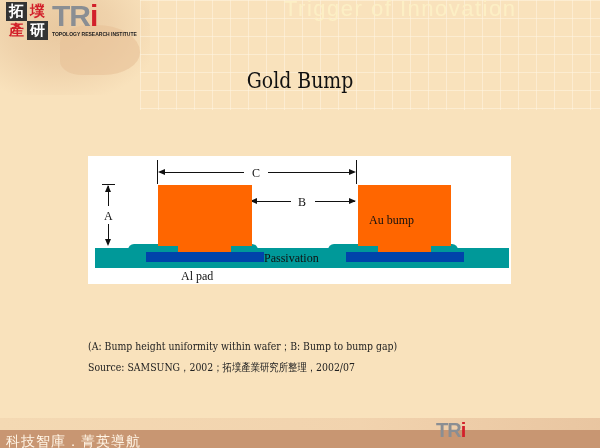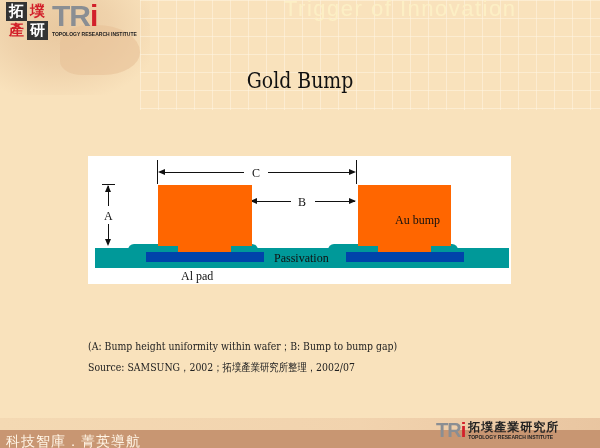--- a/index.html
+++ b/index.html
@@ -143,31 +143,27 @@
   <div class="pass" style="left:240px; top:88px; width:130px; height:6px; border-radius:6px 6px 0 0;"></div>
 
   <div class="pad" style="left:58px; top:96px; width:118px; height:10px;"></div>
   <div class="pad" style="left:258px; top:96px; width:118px; height:10px;"></div>
 
   <div class="bump" style="left:70px; top:29px; width:94px; height:61px;"></div>
   <div class="bump" style="left:90px; top:88px; width:53px; height:8px;"></div>
   <div class="bump" style="left:270px; top:29px; width:93px; height:61px;"></div>
   <div class="bump" style="left:290px; top:88px; width:53px; height:8px;"></div>
 
-  <div class="dlabel" style="left:307px; top:58px;">Au bump</div>
-  <div class="dlabel" style="left:186px; top:96px;">Passivation</div>
+  <div class="dlabel" style="left:281px; top:58px;">Au bump</div>
+  <div class="dlabel" style="left:176px; top:96px;">Passivation</div>
   <div class="dlabel" style="left:93px; top:114px;">Al pad</div>
 </div>
 
 <div class="caption" style="top:339px;">(A: Bump height uniformity within wafer；B: Bump to bump gap)</div>
 <div class="caption" style="top:360px;">Source: SAMSUNG，2002；拓墣產業研究所整理，2002/07</div>
 
 <div class="footer-slope"></div>
 <div class="footer"></div>
 <div class="footer-text">科技智庫．菁英導航</div>
 
 <div class="logo-bottom">
   <div class="tri"><span>TR</span><span class="i">i</span></div>
-  <div class="names">
-    <div class="cn">拓墣產業研究所</div>
-    <div class="en">TOPOLOGY RESEARCH INSTITUTE</div>
-  </div>
 </div>
 
 </body></html>

